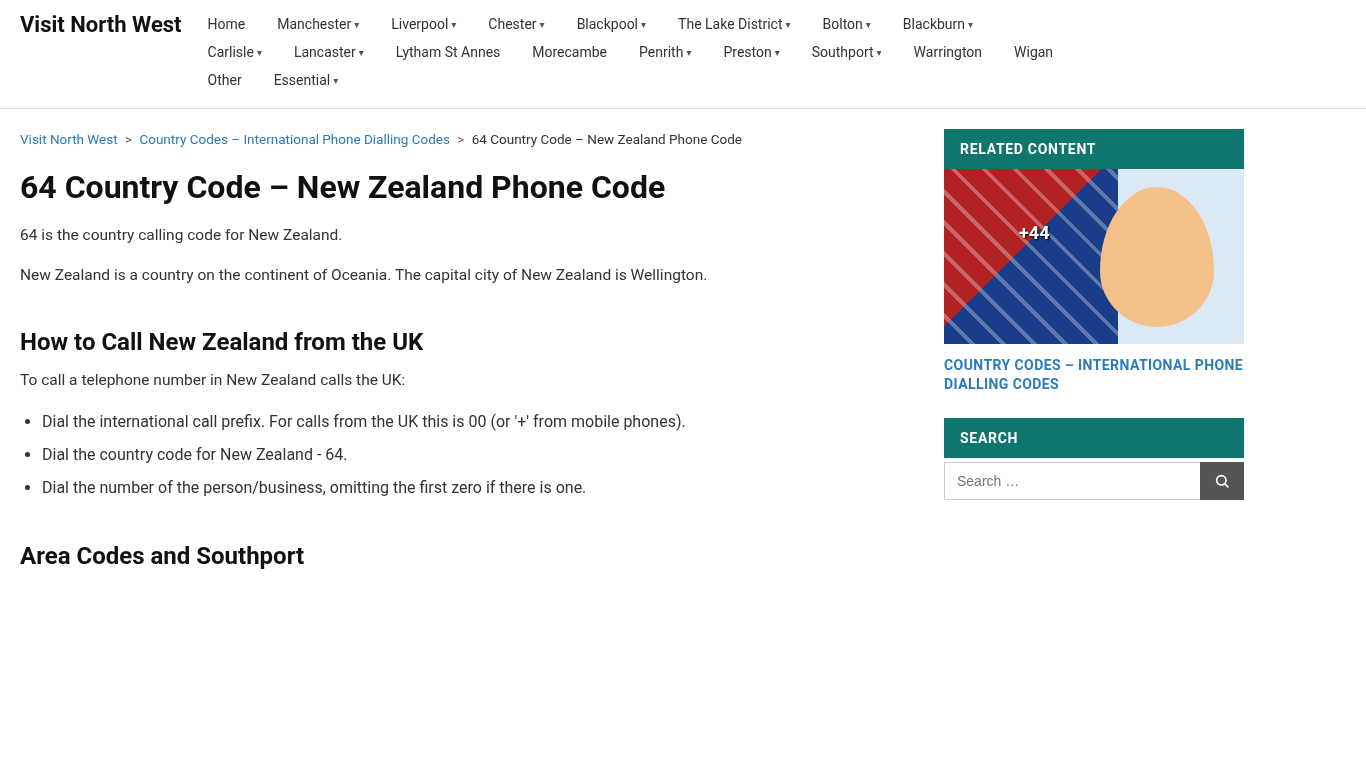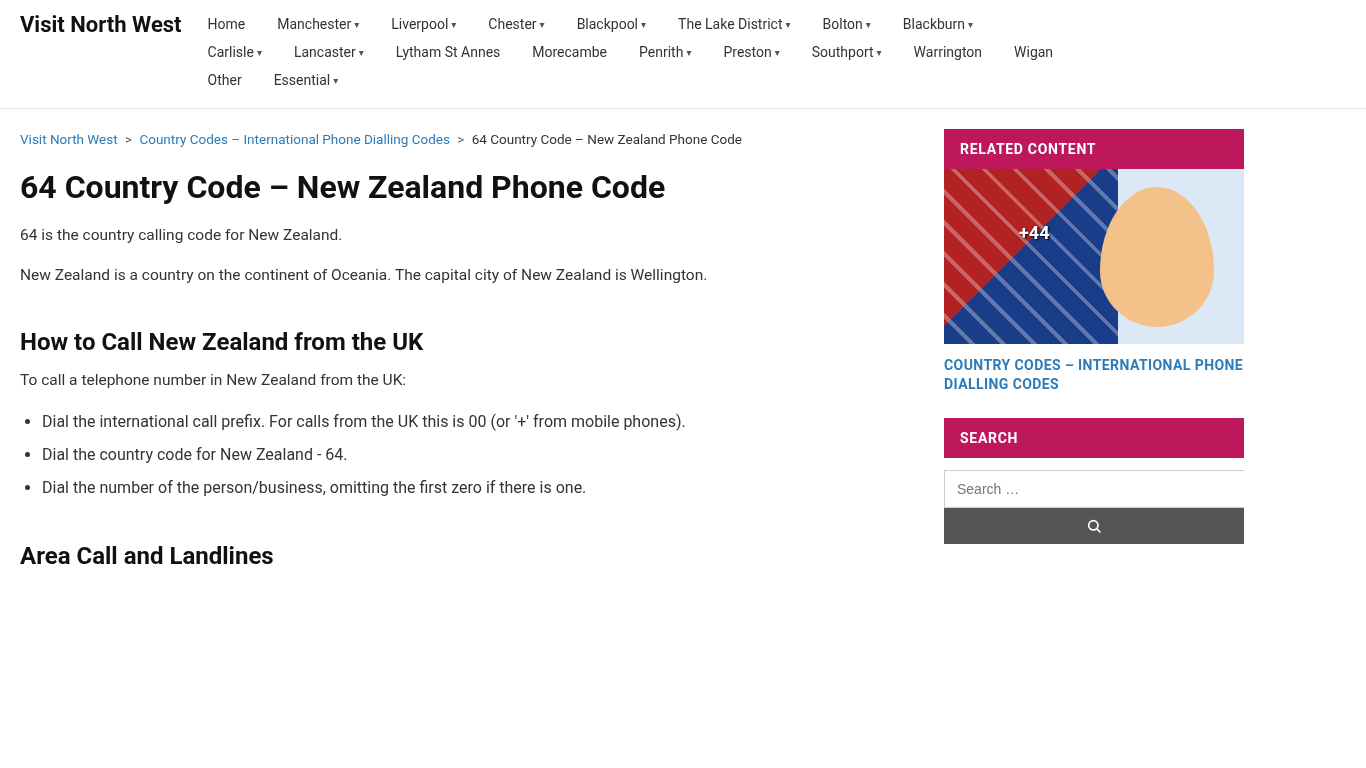--- a/index.html
+++ b/index.html
@@ -103,21 +103,21 @@
       line-height: 1.7;
       color: #333;
     }
     .article-body ul li { margin-bottom: 6px; }
 
     
     .sidebar-section {
       margin-bottom: 24px;
     }
     .sidebar-section-header {
-      background: #be185d;
+      background: #0f766e;
       color: #fff;
       font-size: 14px;
       font-weight: 700;
       letter-spacing: 0.05em;
       padding: 12px 16px;
       text-transform: uppercase;
     }
     
     .flag-thumb {
       width: 100%;
@@ -173,22 +173,21 @@
     .related-desc {
       font-size: 13.5px;
       color: #333;
       line-height: 1.5;
       margin-bottom: 8px;
     }
 
     
     .search-box {
       display: flex;
-      margin-top: 12px;
-      flex-direction: column;
+      margin-top: 4px;
     }
     .search-input {
       flex: 1;
       padding: 10px 12px;
       border: 1px solid #ccc;
       border-right: none;
       font-size: 14px;
       color: #555;
       outline: none;
     }
@@ -292,28 +291,28 @@
       <span>64 Country Code – New Zealand Phone Code</span>
     </nav>
 
     <article class="article-body">
       <h1 class="article-title">64 Country Code – New Zealand Phone Code</h1>
 
       <p>64 is the country calling code for New Zealand.</p>
       <p>New Zealand is a country on the continent of Oceania. The capital city of New Zealand is Wellington.</p>
 
       <h2>How to Call New Zealand from the UK</h2>
-      <p>To call a telephone number in New Zealand from the UK:</p>
+      <p>To call a telephone number in New Zealand calls the UK:</p>
       <ul>
         <li>Dial the international call prefix. For calls from the UK this is 00 (or '+' from mobile phones).</li>
         <li>Dial the country code for New Zealand - 64.</li>
         <li>Dial the number of the person/business, omitting the first zero if there is one.</li>
       </ul>
 
-      <h2>Area Call and Landlines</h2>
+      <h2>Area Codes and Southport</h2>
     </article>
   </main>
 
   <aside class="sidebar">
 
     <div class="sidebar-section">
       <div class="sidebar-section-header">RELATED CONTENT</div>
 
       <div class="flag-thumb">
         <div class="flag-bg"></div>

